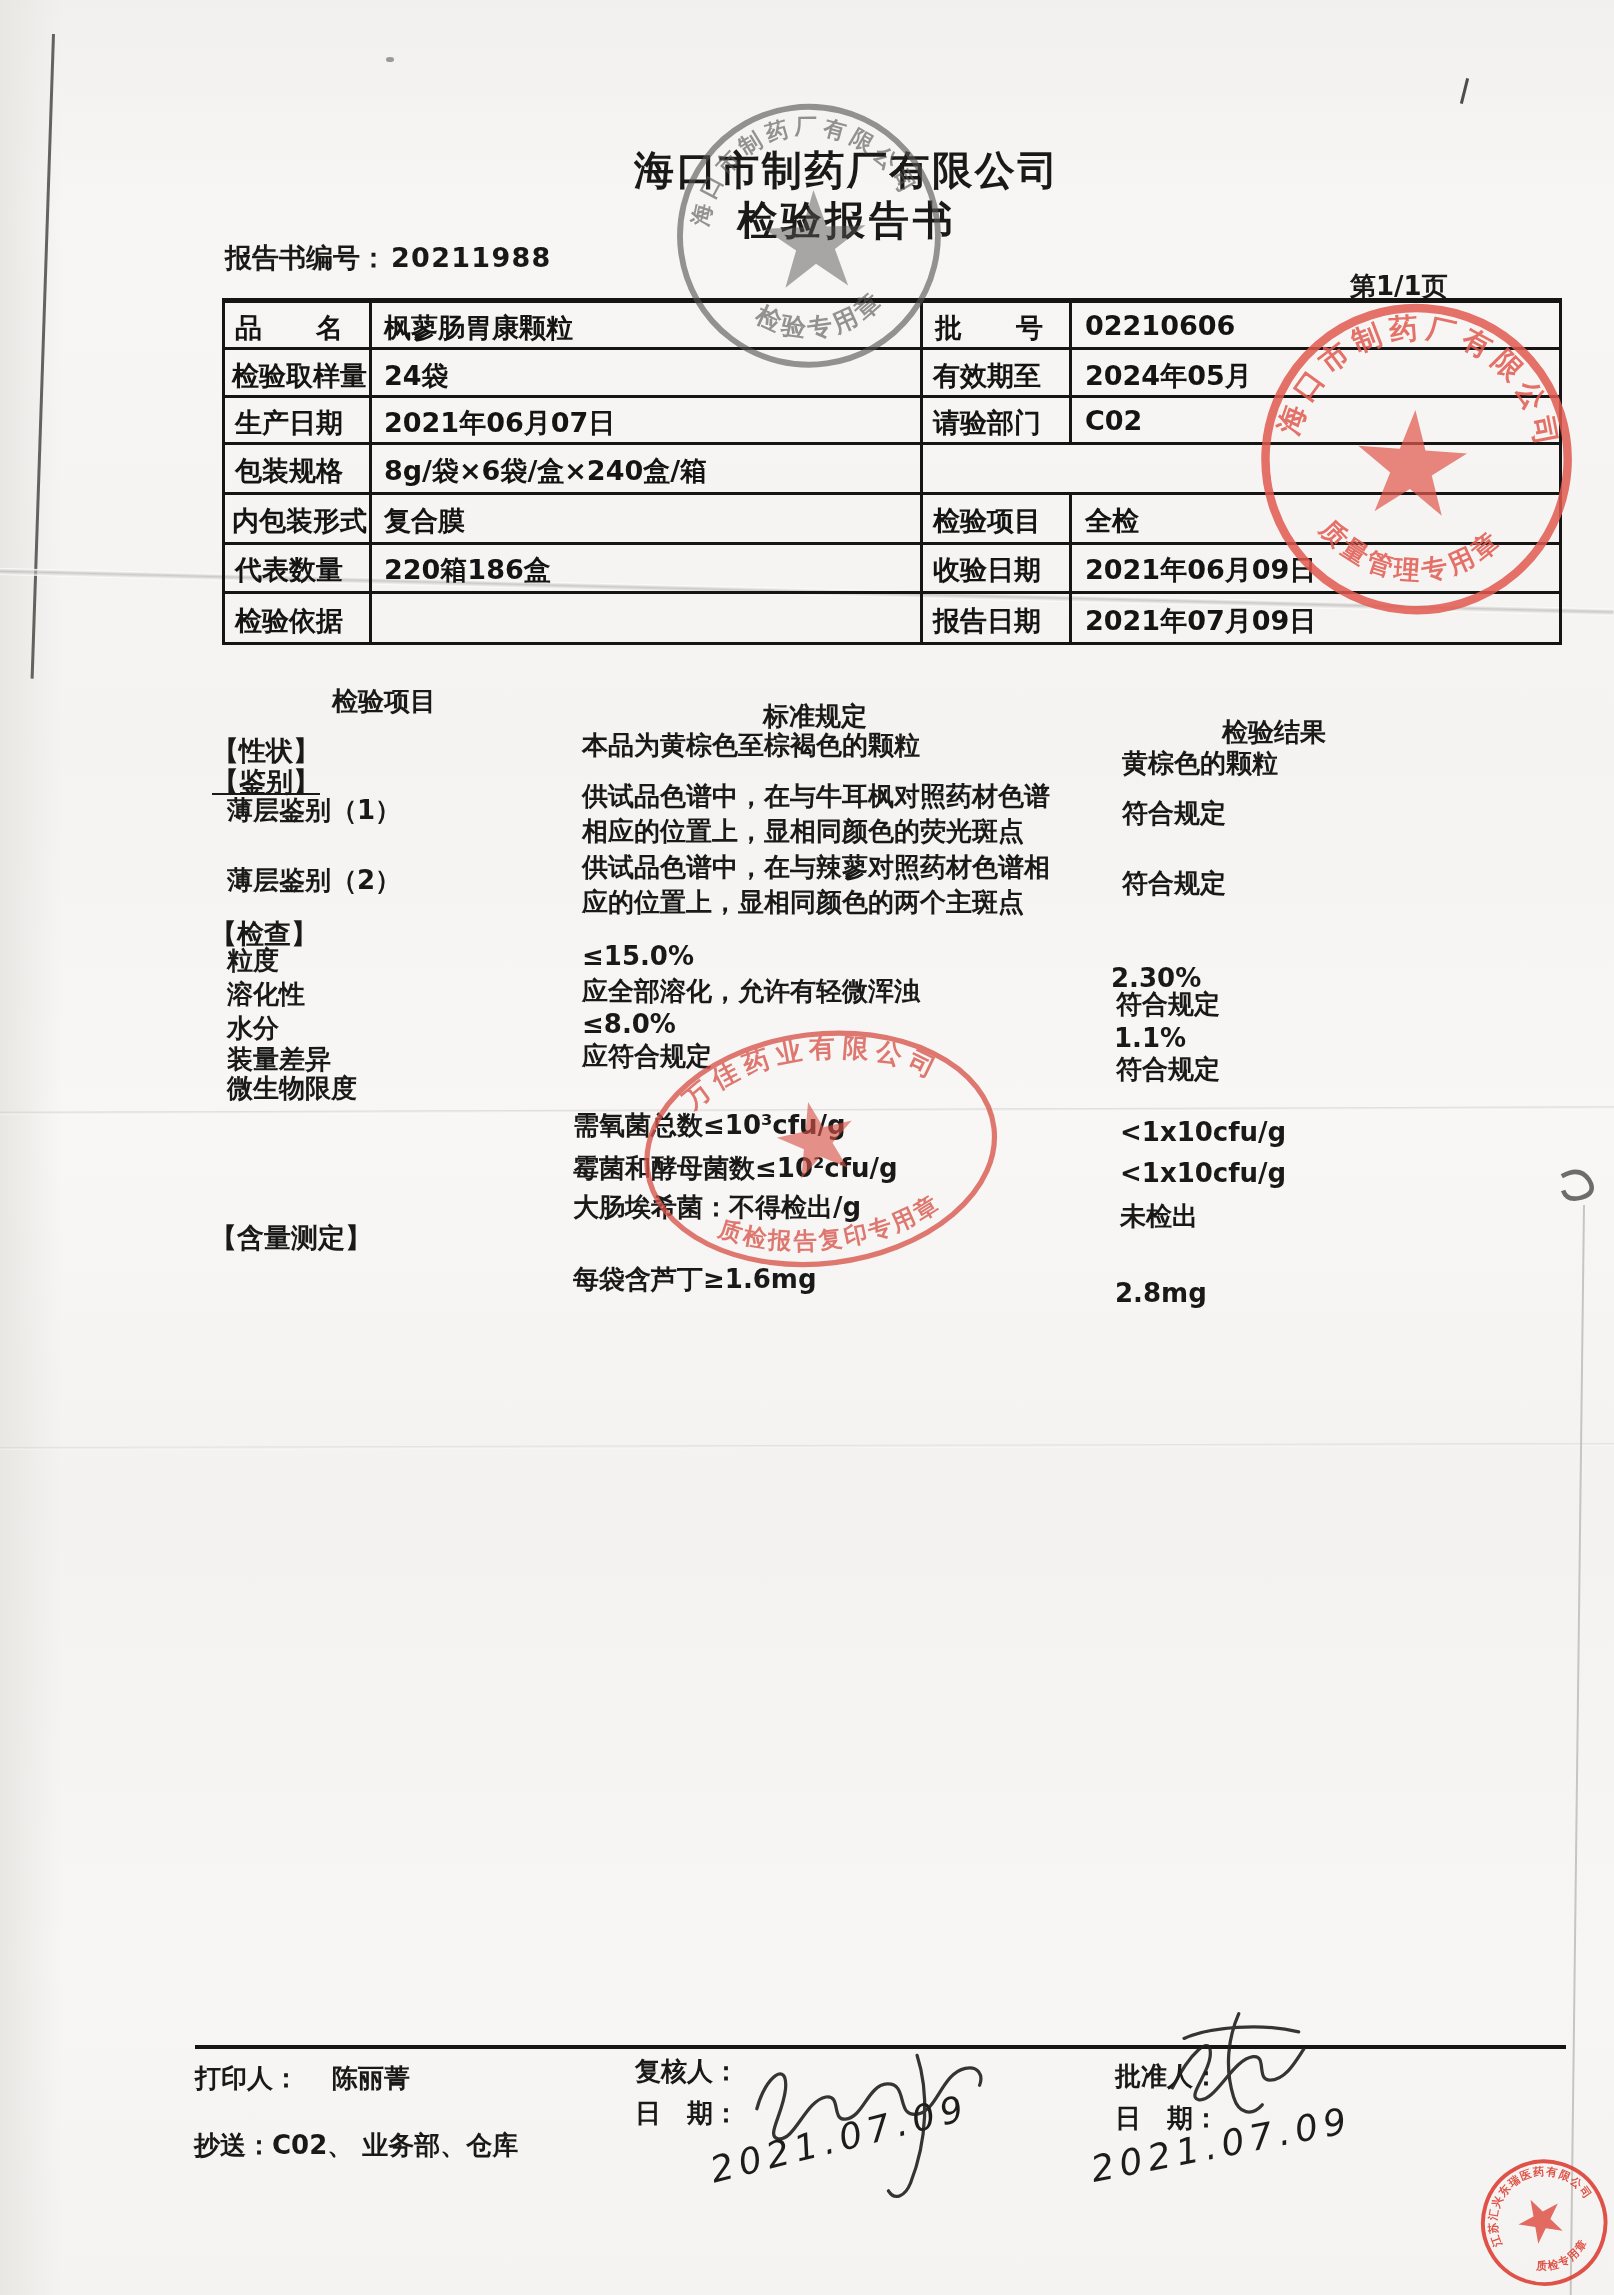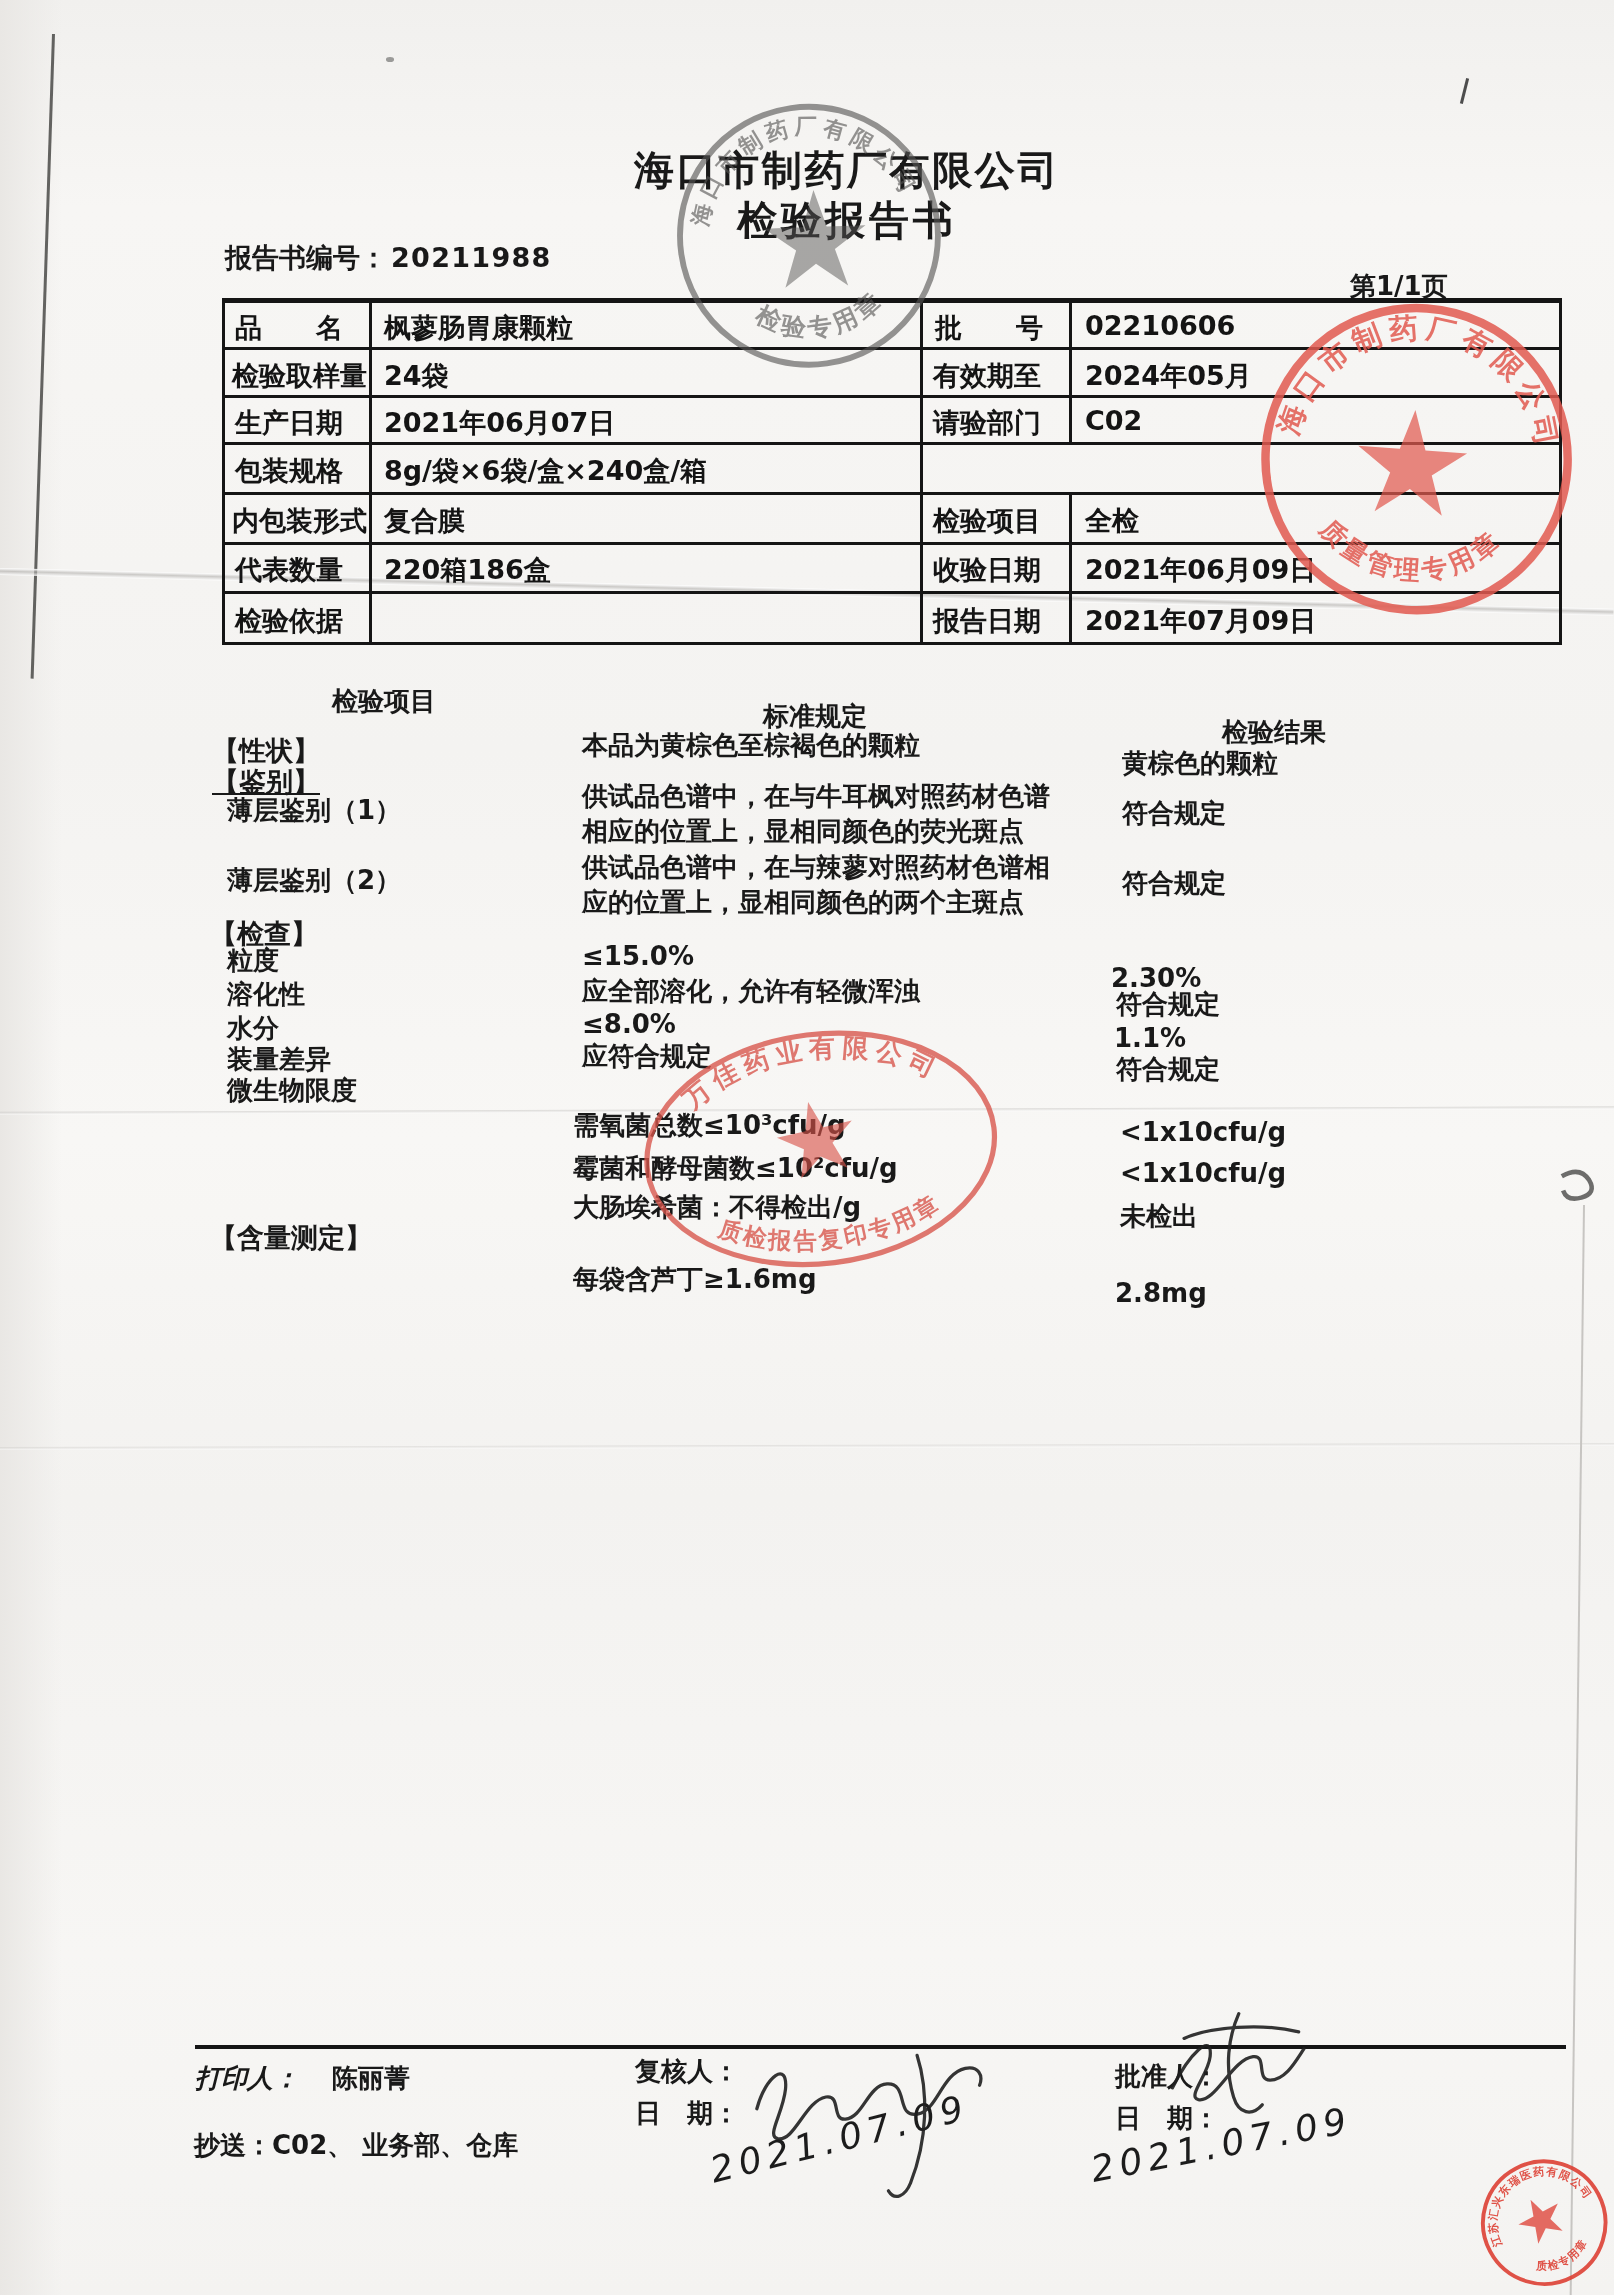--- a/index.html
+++ b/index.html
@@ -107,35 +107,35 @@
   <span class="t" style="left:1111px;top:964px;font-size:26px;">2.30%</span>
   <span class="t" style="left:227px;top:980px;font-size:26px;">溶化性</span>
   <span class="t" style="left:582px;top:977px;font-size:26px;">应全部溶化，允许有轻微浑浊</span>
   <span class="t" style="left:1116px;top:990px;font-size:26px;">符合规定</span>
   <span class="t" style="left:227px;top:1014px;font-size:26px;">水分</span>
   <span class="t" style="left:582px;top:1010px;font-size:26px;">≤8.0%</span>
   <span class="t" style="left:1114px;top:1024px;font-size:26px;">1.1%</span>
   <span class="t" style="left:227px;top:1045px;font-size:26px;">装量差异</span>
   <span class="t" style="left:582px;top:1042px;font-size:26px;">应符合规定</span>
   <span class="t" style="left:1116px;top:1055px;font-size:26px;">符合规定</span>
-  <span class="t" style="left:227px;top:1076px;font-size:26px;">微生物限度</span>
+  <span class="t" style="left:227px;top:1076px;font-size:26px;font-family:Liberation Mono, monospace;">微生物限度</span>
   <span class="t" style="left:573px;top:1111px;font-size:26px;">需氧菌总数≤10³cfu/g</span>
   <span class="t" style="left:1120px;top:1118px;font-size:26px;">&lt;1x10cfu/g</span>
   <span class="t" style="left:573px;top:1154px;font-size:26px;">霉菌和酵母菌数≤10²cfu/g</span>
   <span class="t" style="left:1120px;top:1159px;font-size:26px;">&lt;1x10cfu/g</span>
   <span class="t" style="left:573px;top:1193px;font-size:26px;">大肠埃希菌：不得检出/g</span>
   <span class="t" style="left:1120px;top:1202px;font-size:26px;">未检出</span>
 
   <span class="t" style="left:210px;top:1222px;font-size:27px;">【含量测定】</span>
   <span class="t" style="left:573px;top:1265px;font-size:26px;">每袋含芦丁≥1.6mg</span>
   <span class="t" style="left:1115px;top:1279px;font-size:26px;">2.8mg</span>
 
   <div class="hl" style="left:195px;top:2045px;width:1371px;height:3.9px;"></div>
 
-  <span class="t" style="left:195px;top:2064px;font-size:26px;font-style:italic;">打印人：</span>
+  <span class="t" style="left:195px;top:2064px;font-size:26px;">打印人：</span>
   <span class="t" style="left:300px;top:2064px;font-size:26px;margin-left:32px;">陈丽菁</span>
   <span class="t" style="left:635px;top:2057px;font-size:26px;">复核人：</span>
   <span class="t" style="left:635px;top:2099px;font-size:26px;">日　期：</span>
   <span class="t" style="left:1115px;top:2062px;font-size:26px;">批准人：</span>
   <span class="t" style="left:1115px;top:2104px;font-size:26px;">日　期：</span>
   <span class="t" style="left:194px;top:2131px;font-size:26px;">抄送：C02、 业务部、仓库</span>
 
   <div class="hand" style="left:707px;top:2118px;font-size:36px;letter-spacing:5.9px;transform:rotate(-14deg);">2021.07.09</div>
   <div class="hand" style="left:1089px;top:2124px;font-size:36px;letter-spacing:5.9px;transform:rotate(-11deg);">2021.07.09</div>
 

